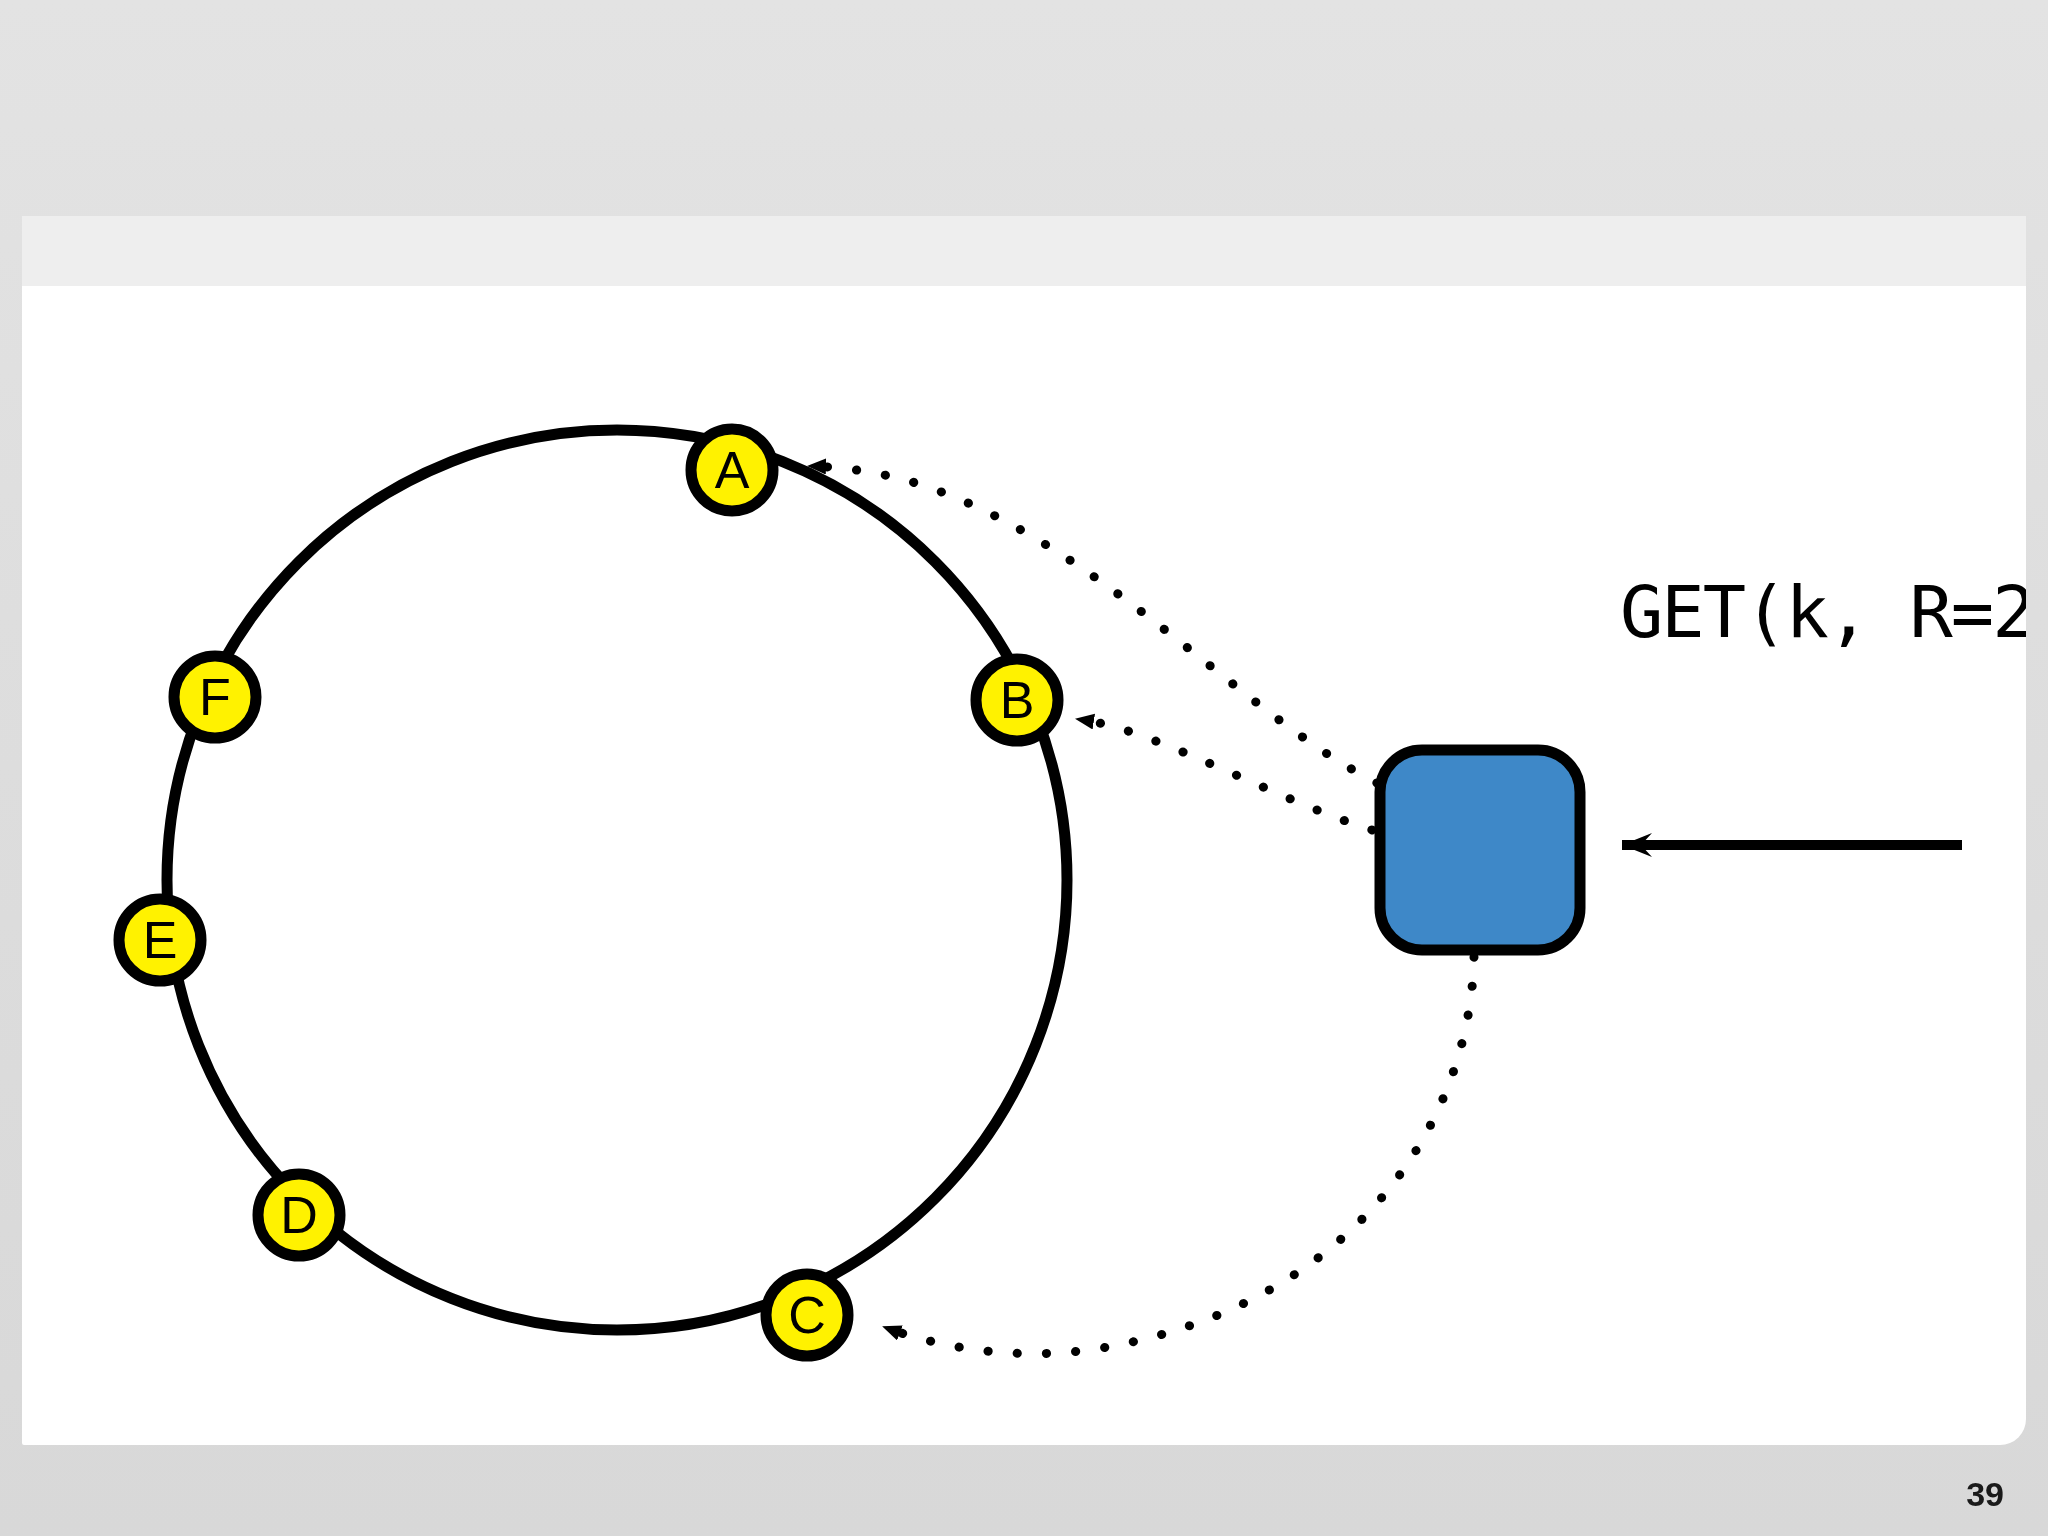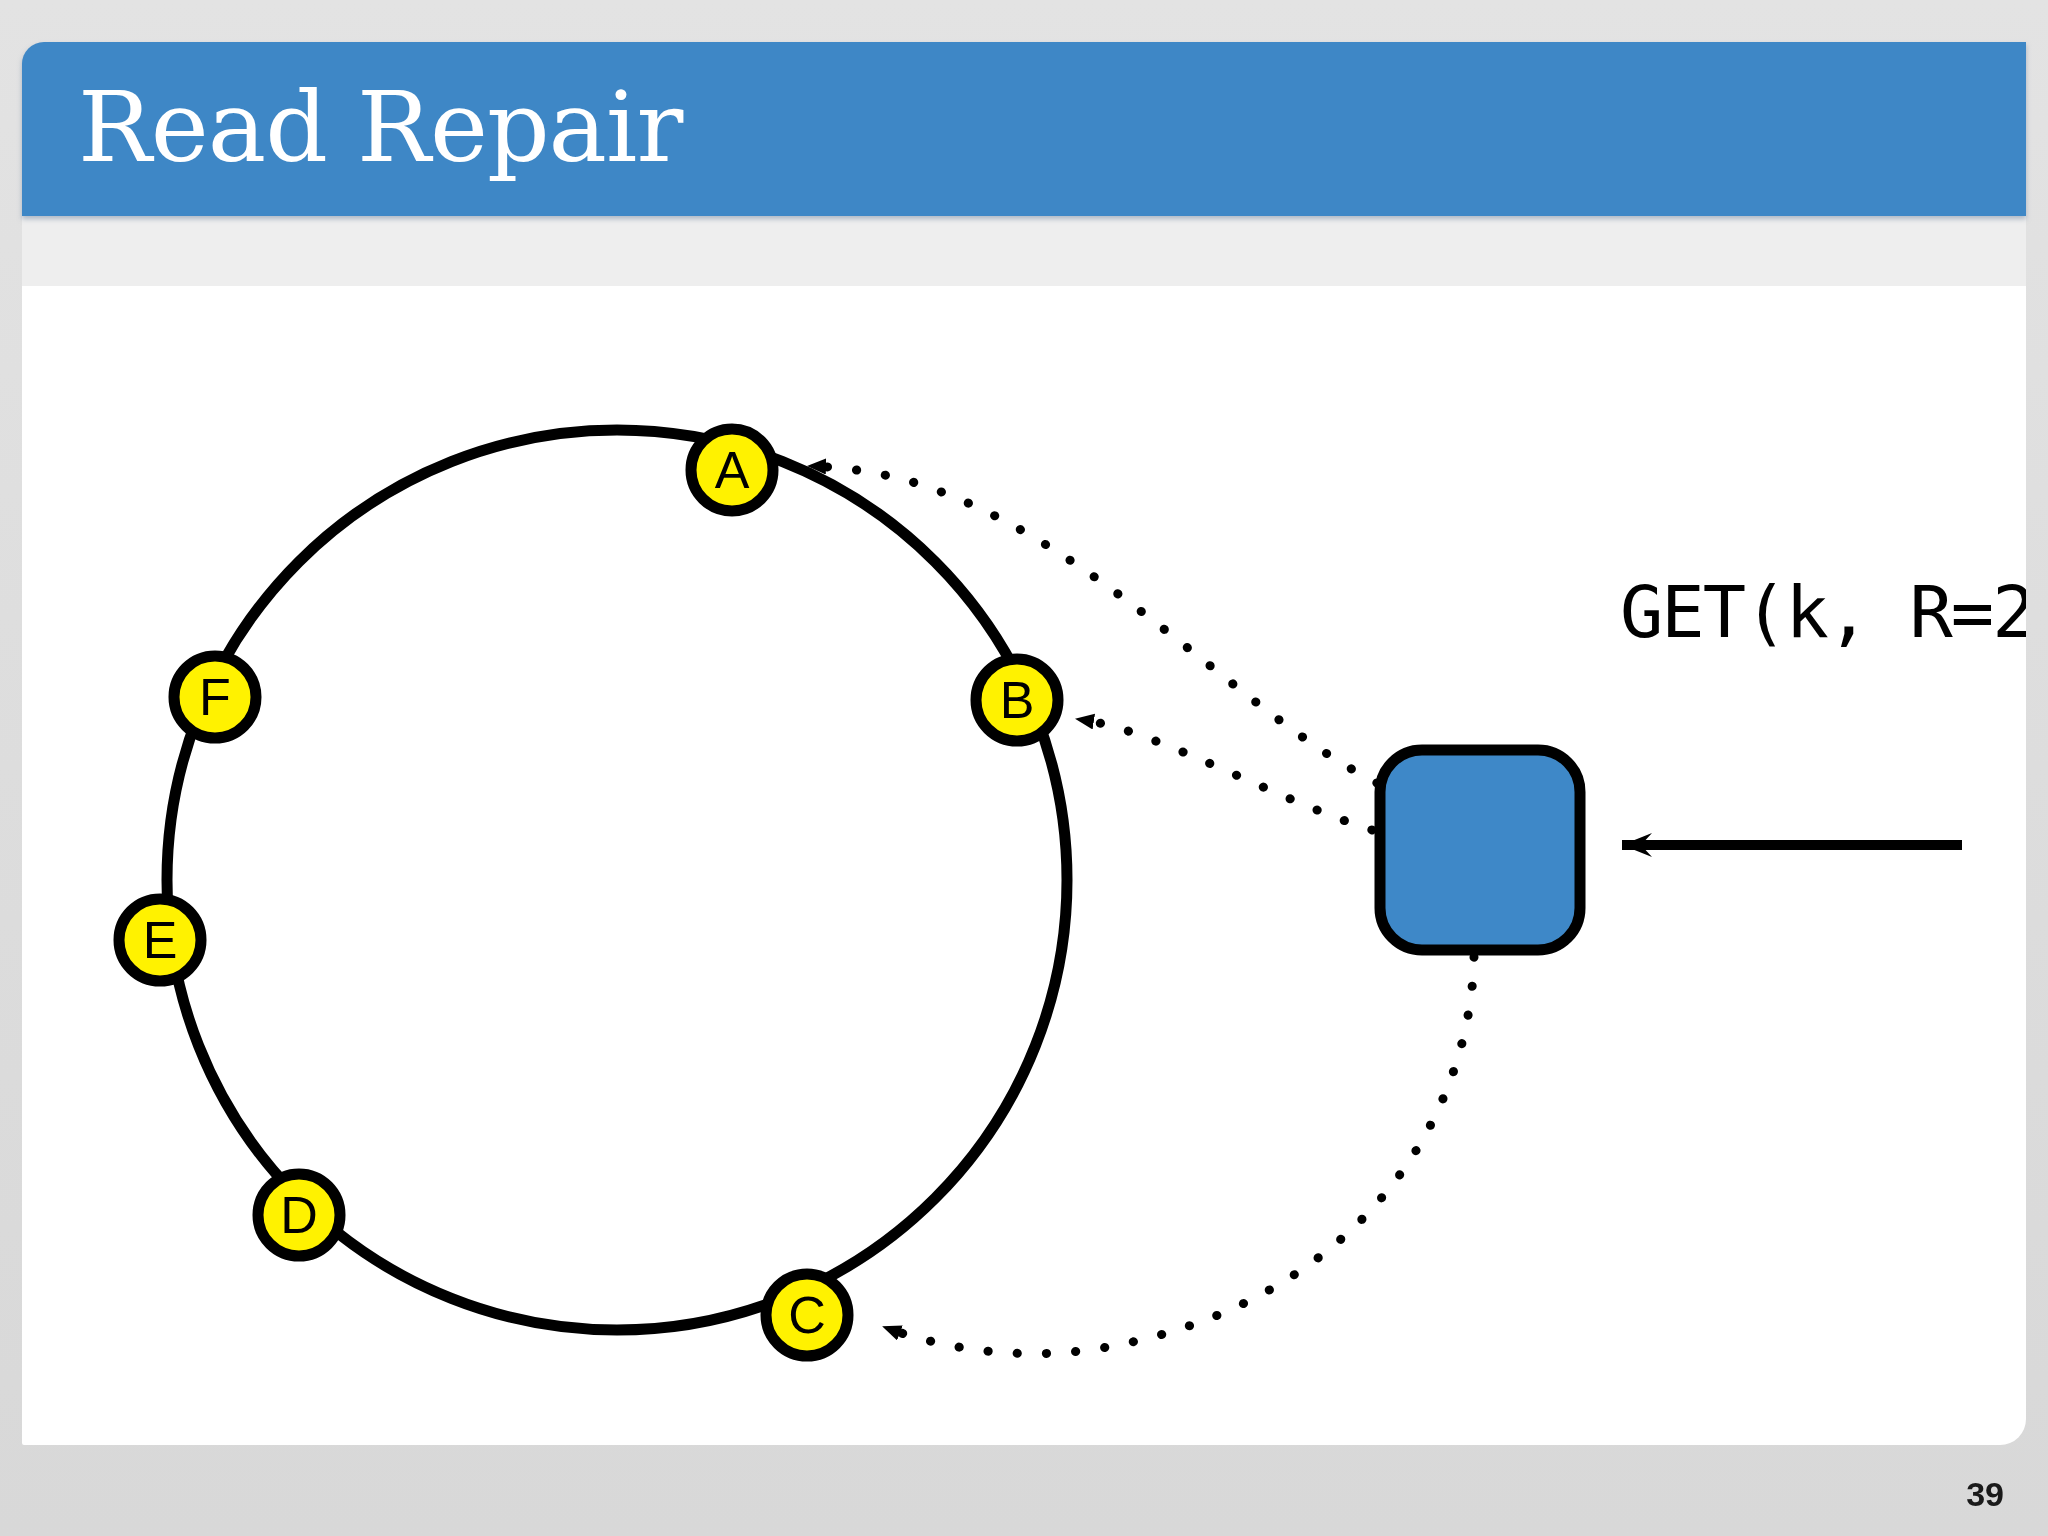--- a/index.html
+++ b/index.html
@@ -114,23 +114,20 @@
 <body>
 
 <div id="slide">
 
   <div id="slide-frame"></div>
 
   <div id="content-panel"></div>
 
   <div id="subtitle-strip"></div>
 
-  <div id="title-banner">
-    <div id="title-text">Read Repair</div>
-  </div>
 
   <div id="page-number">39</div>
 
   <svg id="diagram" viewBox="0 0 2004 1160" xmlns="http://www.w3.org/2000/svg">
     <defs>
       <marker id="tri" markerWidth="16" markerHeight="16" refX="13" refY="6" orient="auto" markerUnits="userSpaceOnUse">
         <path d="M 0 0 L 14 6 L 0 12 Z" fill="#000000"></path>
       </marker>
       <marker id="tri-big" markerWidth="22" markerHeight="22" refX="17" refY="8" orient="auto" markerUnits="userSpaceOnUse">
         <path d="M 0 0 L 19 8 L 0 16 Z" fill="#000000"></path>

